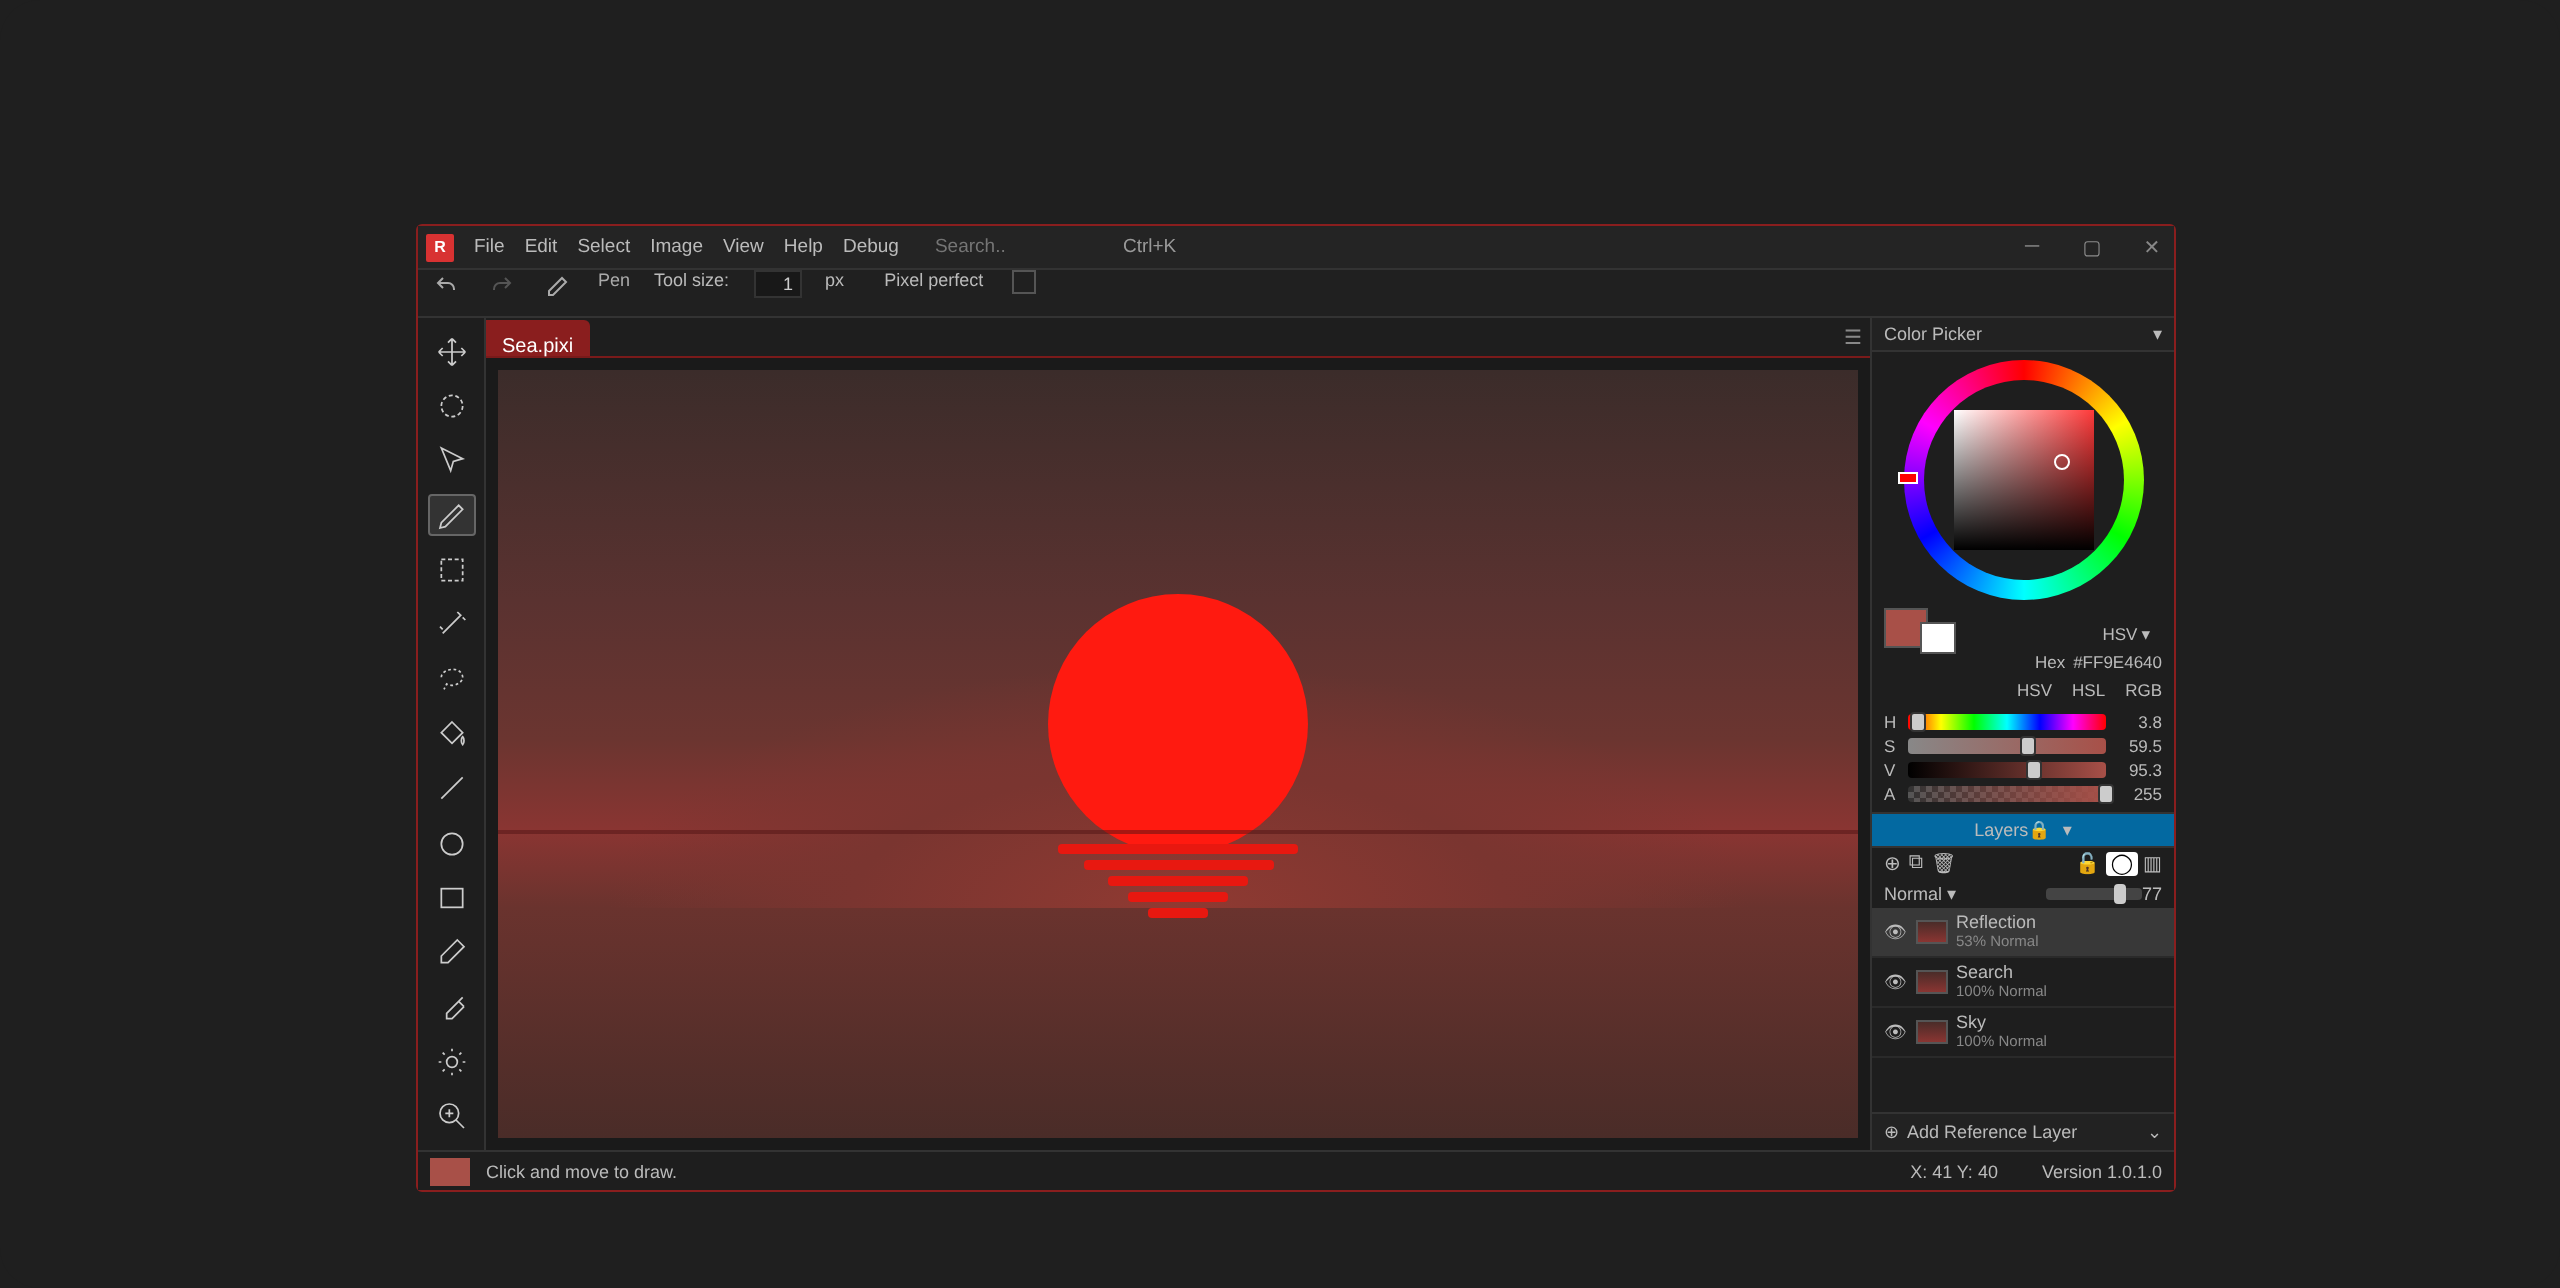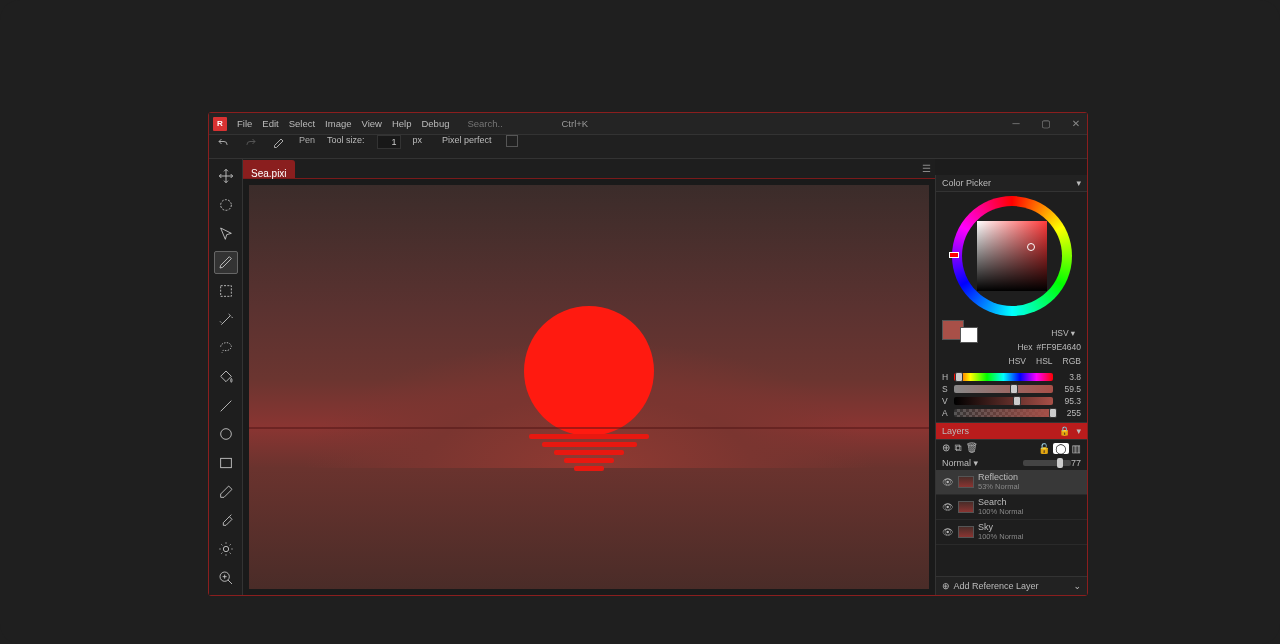--- a/index.html
+++ b/index.html
@@ -43,21 +43,21 @@
 .sun { position: absolute; left: 50%; top: 46%; width: 130px; height: 130px; transform: translate(-50%, -50%); background: #ff1a10; border-radius: 50%; }
 .horizon { position: absolute; left: 0; right: 0; top: 60%; height: 2px; background: rgba(80,20,20,0.5); }
 .reflection { position: absolute; left: 50%; top: 61%; transform: translateX(-50%); width: 140px; }
 .reflection div { height: 5px; background: #e81810; margin: 3px auto; border-radius: 2px; }
 .reflection div:nth-child(1) { width: 120px; }
 .reflection div:nth-child(2) { width: 95px; }
 .reflection div:nth-child(3) { width: 70px; }
 .reflection div:nth-child(4) { width: 50px; }
 .reflection div:nth-child(5) { width: 30px; }
 
-.right { width: 152px; background: #1e1e1e; border-left: 1px solid #333; display: flex; flex-direction: column; font-size: 9px; overflow: hidden; margin-top: 16px; }
+.right { width: 152px; background: #1e1e1e; border-left: 1px solid #333; display: flex; flex-direction: column; font-size: 9px; overflow: hidden; }
 .panel-header { display: flex; justify-content: space-between; align-items: center; padding: 3px 6px; background: #222; border-bottom: 1px solid #333; }
 .color-picker { padding: 4px; display: flex; justify-content: center; position: relative; }
 .wheel { width: 120px; height: 120px; border-radius: 50%; background: conic-gradient(red, yellow, lime, cyan, blue, magenta, red); position: relative; }
 .wheel::after { content: ''; position: absolute; inset: 10px; border-radius: 50%; background: #1e1e1e; }
 .sv-box { position: absolute; left: 50%; top: 50%; transform: translate(-50%, -50%); width: 70px; height: 70px; background: linear-gradient(to bottom, transparent, black), linear-gradient(to right, white, #ff3a3a); }
 .sv-cursor { position: absolute; width: 8px; height: 8px; border: 1px solid #fff; border-radius: 50%; right: 12px; top: 22px; }
 .hue-cursor { position: absolute; left: -3px; top: 56px; width: 10px; height: 6px; background: red; border: 1px solid #fff; }
 .swatches { display: flex; align-items: flex-end; gap: 0; padding: 0 6px; }
 .swatch-lg { width: 22px; height: 20px; background: #a85048; border: 1px solid #555; }
 .swatch-sm { width: 18px; height: 16px; background: #fff; border: 1px solid #555; margin-left: -4px; margin-bottom: -3px; }
@@ -69,21 +69,21 @@
 .slider-row { display: flex; align-items: center; gap: 4px; margin: 2px 0; font-size: 8.5px; }
 .slider-row .lbl { width: 8px; }
 .slider-row .track { flex: 1; height: 8px; border-radius: 2px; position: relative; }
 .slider-row .thumb { position: absolute; top: -1px; width: 8px; height: 10px; background: #ccc; border: 1px solid #333; border-radius: 2px; }
 .slider-row .val { width: 24px; text-align: right; }
 .track.hue { background: linear-gradient(to right, red, yellow, lime, cyan, blue, magenta, red); }
 .track.sat { background: linear-gradient(to right, #888, #a85048); }
 .track.val { background: linear-gradient(to right, #000, #a85048); }
 .track.alpha { background: linear-gradient(to right, transparent, #a85048), repeating-conic-gradient(#555 0 25%, #333 0 50%) 0 0/6px 6px; }
 
-.layers-header { display: flex; justify-content: space-between; align-items: center; padding: 3px 6px; background: #b91c1c; border-top: 1px solid #333; border-bottom: 1px solid #333; }
+.layers-header { display: flex; justify-content: center; align-items: center; padding: 3px 6px; background: #0369a1; border-top: 1px solid #333; border-bottom: 1px solid #333; }
 .layers-toolbar { display: flex; justify-content: space-between; align-items: center; padding: 2px 6px; }
 .layers-toolbar .lbtns { display: flex; gap: 4px; }
 .layers-toolbar .lbtns span, .layers-toolbar .rbtns span { cursor: pointer; font-size: 10px; }
 .layers-toolbar .rbtns { display: flex; gap: 3px; }
 .blend-row { display: flex; align-items: center; justify-content: space-between; padding: 2px 6px; gap: 0; }
 .blend-row .blend { flex: 1; }
 .blend-row .op-track { width: 48px; height: 6px; background: #444; position: relative; border-radius: 2px; }
 .blend-row .op-thumb { position: absolute; right: 8px; top: -2px; width: 6px; height: 10px; background: #ccc; border-radius: 2px; }
 .layer-list { flex: 1; overflow: hidden; }
 .layer { display: flex; align-items: center; gap: 4px; padding: 3px 6px; border-bottom: 1px solid #2a2a2a; }
@@ -378,15 +378,21 @@
         <div class="ref-layer">
           <span style="display:flex;gap:4px;align-items:center">
               <span>⊕</span>
               <span>Add Reference Layer</span>
             </span>
           <span>⌄</span>
         </div>
       </div>
     </div>
 
+    <div class="statusbar">
+      <div class="sw"></div>
+      <span>Click and move to draw.</span>
+      <span class="coords">X: 41 Y: 40</span>
+      <span class="ver">Version 1.0.1.0</span>
+    </div>
 
   </div>
 </div>
 
 </body></html>

